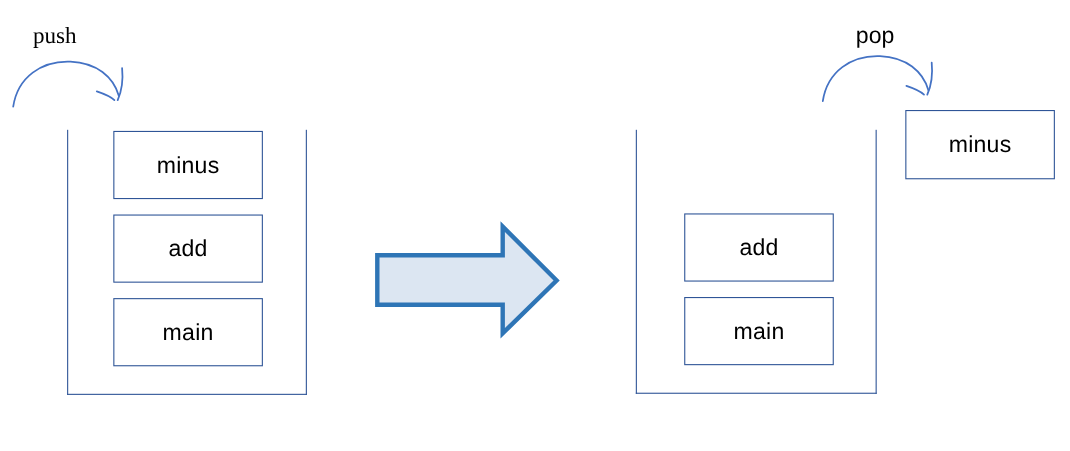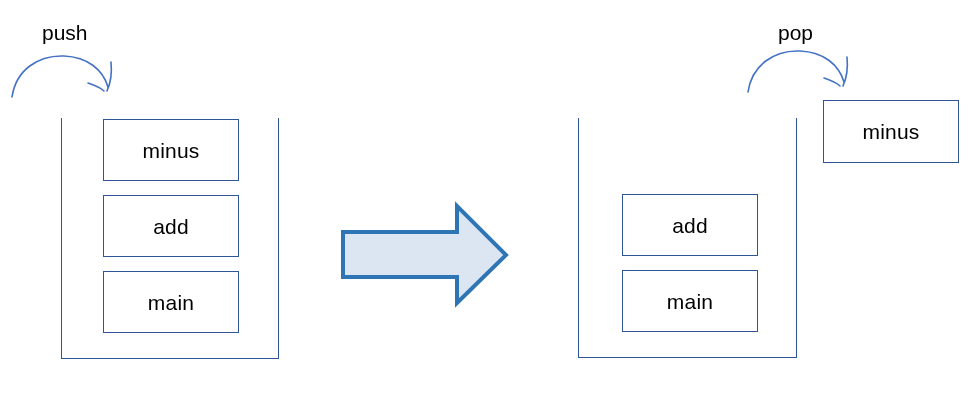--- a/index.html
+++ b/index.html
@@ -63,21 +63,21 @@
     width: 973px;
     height: 410px;
     pointer-events: none;
   }
 </style>
 </head>
 <body>
 
 <div id="canvas">
 
-  <div class="curve-label" style="left:42px; top:22px;">push</div>
+  <div class="curve-label" style="left:30px; top:22px;font-family:Liberation Serif, serif;">push</div>
 
   <div class="stack-container" style="left:61px; top:118px; width:218px; height:241px;"></div>
 
   <div class="frame-box" style="left:103px; top:119px; width:136px; height:62px;">minus</div>
 
   <div class="frame-box" style="left:103px; top:195px; width:136px; height:62px;">add</div>
 
   <div class="frame-box" style="left:103px; top:271px; width:136px; height:62px;">main</div>
 
   <div class="curve-label" style="left:778px; top:22px;">pop</div>

